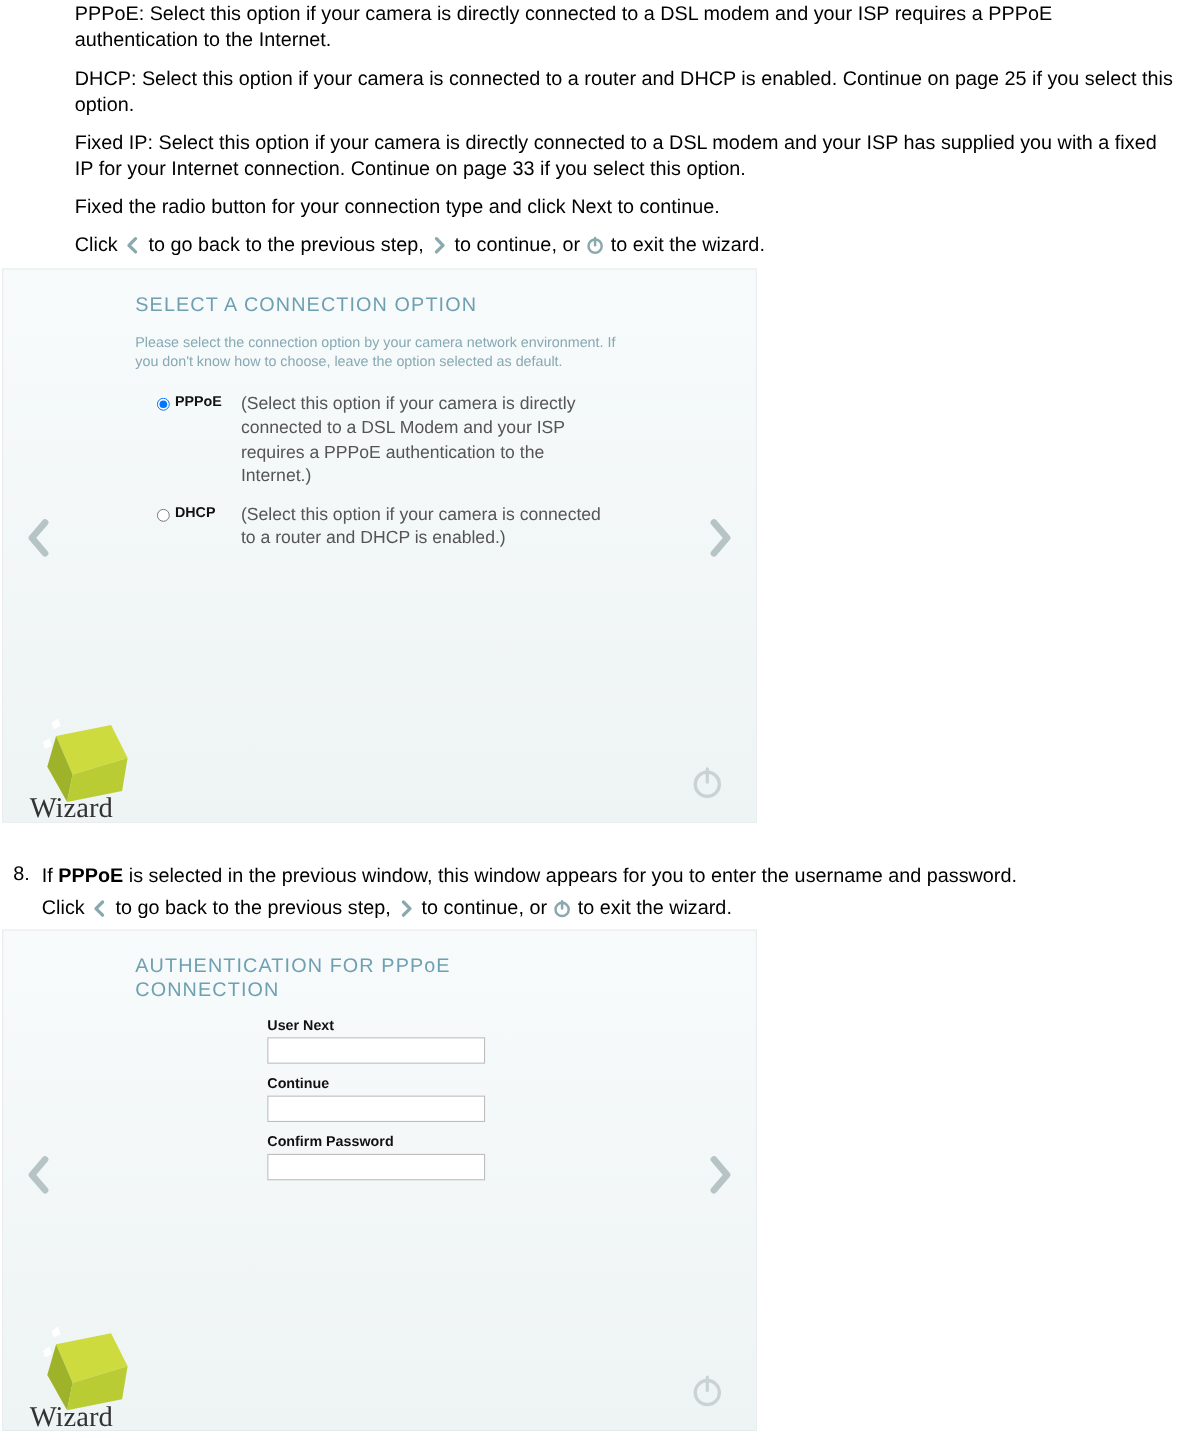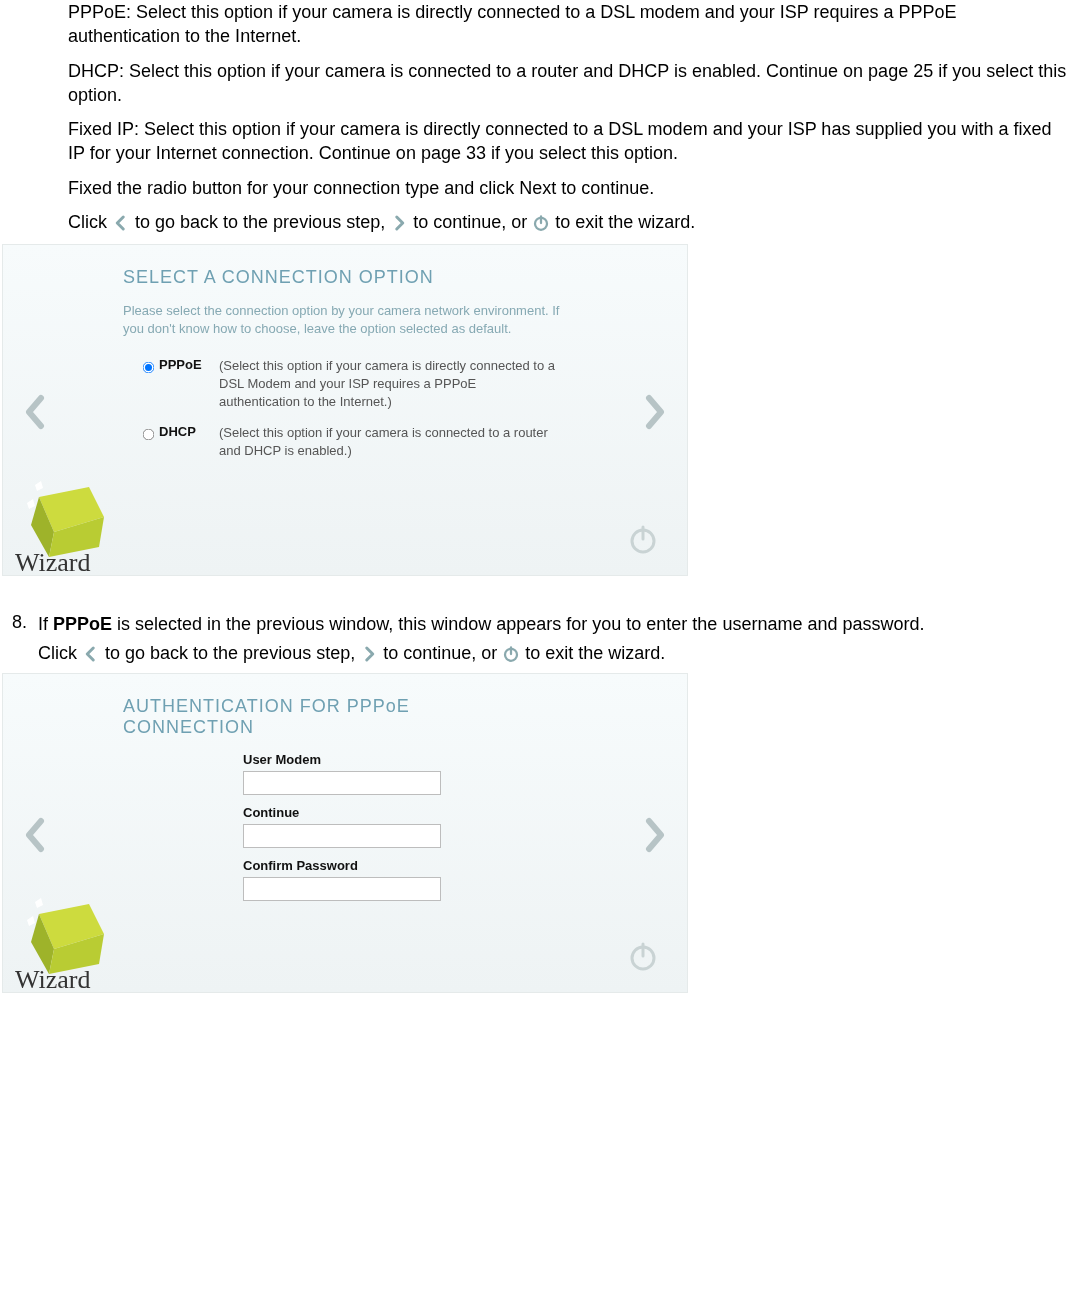--- a/index.html
+++ b/index.html
@@ -24,22 +24,22 @@
     height: 18px;
   }
   .wizard-panel {
     position: relative;
     width: 686px;
     margin: 8px 0 0 2px;
     background: linear-gradient(to bottom, #f7fbfc, #eef3f4);
     border: 1px solid #e5eaea;
     box-sizing: border-box;
   }
-  .wizard-panel.panel-a { height: 332px; }
-  .wizard-panel.panel-b { height: 320px; }
+  .wizard-panel.panel-a { height: 504px; }
+  .wizard-panel.panel-b { height: 456px; }
   .wizard-content {
     position: absolute;
     left: 120px;
     top: 22px;
     right: 120px;
   }
   .wizard-title {
     color: #6fa0b2;
     font-size: 18px;
     letter-spacing: 1px;
@@ -65,21 +65,21 @@
   .radio-cell input { transform: scale(0.9); }
   .label-cell {
     width: 60px;
     flex: none;
     font-weight: bold;
     font-size: 13px;
     color: #111;
   }
   .desc-cell {
     flex: 1;
-    font-size: 13px;
+    font-size: 16px;
     color: #555;
     line-height: 1.35;
     max-width: 340px;
   }
   .nav-arrow {
     position: absolute;
     top: 45%;
     width: 24px;
     height: 36px;
     cursor: pointer;
@@ -89,21 +89,21 @@
   .power-btn {
     position: absolute;
     right: 28px;
     bottom: 20px;
     width: 32px;
     height: 32px;
     cursor: pointer;
   }
   .wizard-logo {
     position: absolute;
-    left: 6px;
+    left: 18px;
     bottom: 0;
     width: 104px;
     height: 98px;
     pointer-events: none;
   }
   .numbered-step {
     display: flex;
     margin: 36px 0 6px 12px;
     max-width: 1056px;
   }
@@ -249,21 +249,21 @@
       <span> to exit the wizard.</span>
     </div>
   </div>
 </div>
 
 <div class="wizard-panel panel-b">
   <div class="wizard-content">
     <div class="wizard-title" style="max-width:340px;">AUTHENTICATION FOR PPPoE CONNECTION</div>
 
     <div class="form-block">
-      <div class="form-label">User Modem</div>
+      <div class="form-label">User Next</div>
       <input class="form-input" type="text" value="" style="">
       <div class="form-label">Continue</div>
       <input class="form-input" type="password" value="" style="">
       <div class="form-label">Confirm Password</div>
       <input class="form-input" type="password" value="" style="">
     </div>
   </div>
 
   <div class="nav-arrow left">
     <svg viewBox="0 0 24 36">

